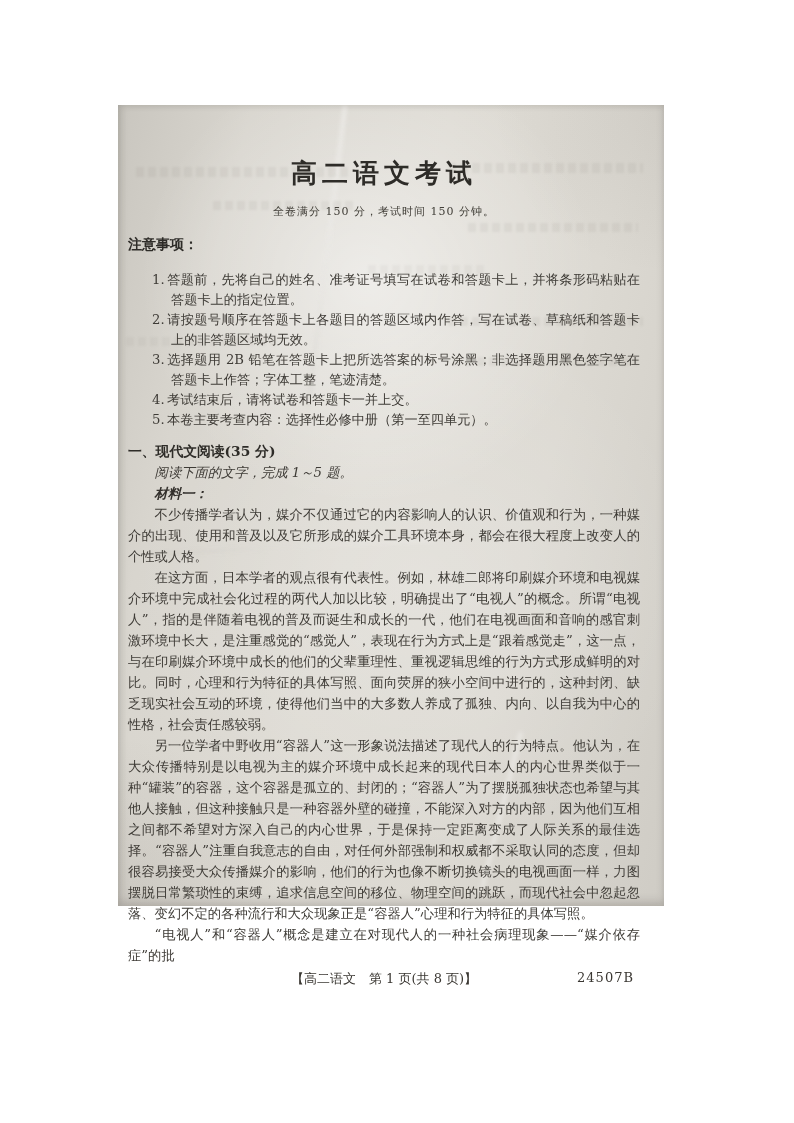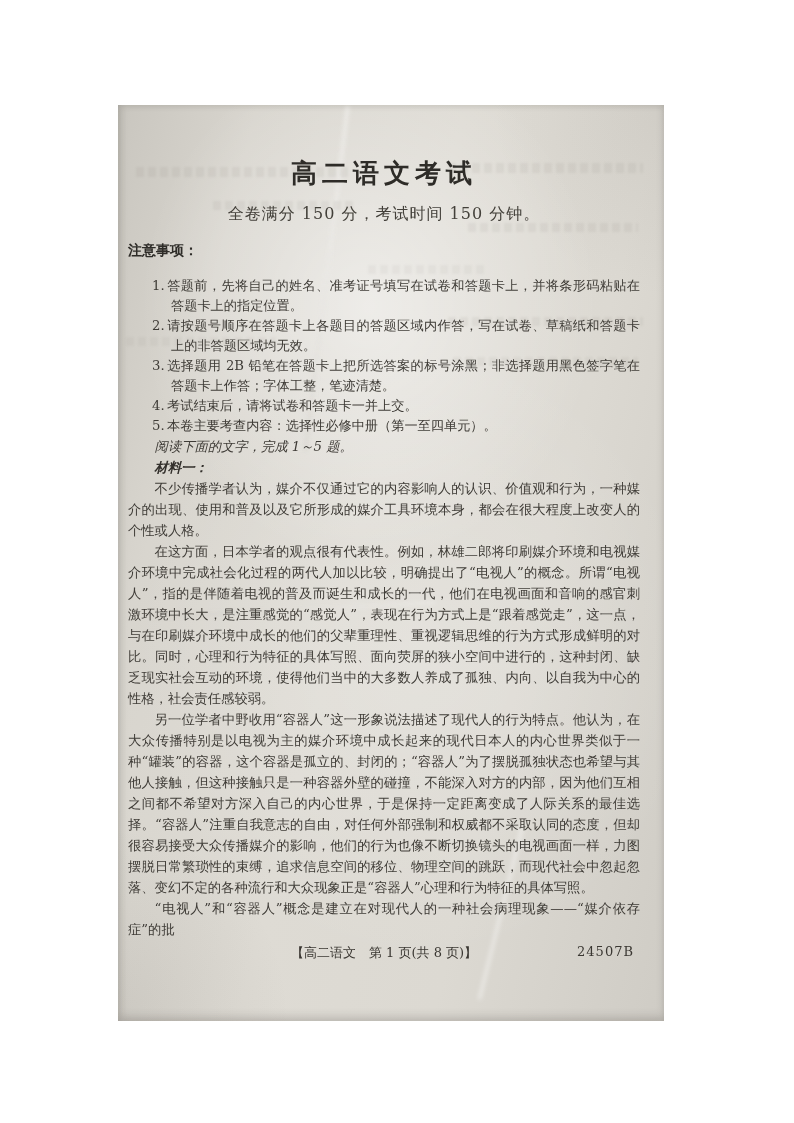--- a/index.html
+++ b/index.html
@@ -2,21 +2,21 @@
 <html><head>
 <meta charset="utf-8">
 <style>
   html,body{margin:0;padding:0;}
   body{
     width:794px;height:1123px;background:#ffffff;position:relative;overflow:hidden;
     font-family:"DejaVu Serif","Liberation Serif",serif;
   }
   
   .scan{
-    position:absolute;left:118px;top:105px;width:546px;height:916px;
+    position:absolute;left:118px;top:105px;width:546px;height:801px;
     background:
       radial-gradient(ellipse 60% 40% at 46% 22%, rgba(255,255,255,.50), rgba(255,255,255,0) 70%),
       radial-gradient(ellipse 70% 45% at 55% 60%, rgba(255,255,255,.22), rgba(255,255,255,0) 75%),
       radial-gradient(ellipse 45% 30% at 0% 100%, rgba(70,65,58,.10), rgba(70,65,58,0) 70%),
       radial-gradient(ellipse 45% 30% at 100% 0%, rgba(70,65,58,.08), rgba(70,65,58,0) 70%),
       linear-gradient(104deg,#c9c6bf 0%,#d8d5ce 18%,#dedbd4 45%,#dcd9d2 70%,#cfccc5 100%);
     box-shadow:inset 0 -5px 8px rgba(40,38,34,.14), inset 4px 0 7px rgba(40,38,34,.07),
                inset 0 3px 5px rgba(40,38,34,.05);
     color:#3e3b36;
   }
@@ -40,21 +40,21 @@
   .bleed-5{left:250px;top:160px;width:120px;height:9px;opacity:.4;}
   .bleed-6{left:330px;top:212px;width:195px;height:9px;}
   .bleed-7{left:8px;top:232px;width:150px;height:9px;opacity:.4;}
   .bleed-8{left:335px;top:252px;width:185px;height:9px;opacity:.45;}
 
   .content{position:relative;padding:0 24px 0 10px;}
   .title{
     margin:0;padding-top:51px;text-align:center;
     font-size:26px;font-weight:bold;letter-spacing:5px;color:#2e2c28;
   }
-  .subtitle{margin:13px 0 0 0;text-align:center;font-size:16px;letter-spacing:1px;color:#43403a;}
+  .subtitle{margin:13px 0 0 0;text-align:center;font-size:11px;letter-spacing:1px;color:#43403a;}
   .notice-head{margin:17px 0 16px 0;font-size:14px;font-weight:bold;color:#2e2c28;}
   .notices{margin:4px 0 0 24px;font-size:13.2px;line-height:20px;}
   .notice{padding-left:19px;text-indent:-19px;text-align:justify;}
   .notice .num{display:inline-block;width:15px;text-indent:0;}
   .sec-head{margin:10px 0 0 0;font-size:13.8px;font-weight:bold;color:#2e2c28;line-height:22px;}
   .subsec-head{margin:0;font-size:13.6px;font-weight:bold;color:#2e2c28;line-height:22px;}
   .body-line{margin:0;font-size:13.3px;line-height:21px;}
   .indent{text-indent:2em;font-style:italic;}
   .material{font-weight:bold;color:#33302c;}
   .para{margin:0;font-size:13.3px;line-height:21px;text-indent:2em;text-align:justify;color:#3e3b36;}
@@ -83,20 +83,21 @@
 
     <p class="notice-head">注意事项：</p>
     <div class="notices">
       <div class="notice"><span class="num">1.</span><span>答题前，先将自己的姓名、准考证号填写在试卷和答题卡上，并将条形码粘贴在答题卡上的指定位置。</span></div>
       <div class="notice"><span class="num">2.</span><span>请按题号顺序在答题卡上各题目的答题区域内作答，写在试卷、草稿纸和答题卡上的非答题区域均无效。</span></div>
       <div class="notice"><span class="num">3.</span><span>选择题用 2B 铅笔在答题卡上把所选答案的标号涂黑；非选择题用黑色签字笔在答题卡上作答；字体工整，笔迹清楚。</span></div>
       <div class="notice"><span class="num">4.</span><span>考试结束后，请将试卷和答题卡一并上交。</span></div>
       <div class="notice"><span class="num">5.</span><span>本卷主要考查内容：选择性必修中册（第一至四单元）。</span></div>
     </div>
 
+    <p class="sec-head">一、现代文阅读(35 分)</p>
     <p class="body-line indent">阅读下面的文字，完成 1～5 题。</p>
     <p class="body-line indent material">材料一：</p>
 
     <p class="para">不少传播学者认为，媒介不仅通过它的内容影响人的认识、价值观和行为，一种媒介的出现、使用和普及以及它所形成的媒介工具环境本身，都会在很大程度上改变人的个性或人格。</p>
     <p class="para">在这方面，日本学者的观点很有代表性。例如，林雄二郎将印刷媒介环境和电视媒介环境中完成社会化过程的两代人加以比较，明确提出了“电视人”的概念。所谓“电视人”，指的是伴随着电视的普及而诞生和成长的一代，他们在电视画面和音响的感官刺激环境中长大，是注重感觉的“感觉人”，表现在行为方式上是“跟着感觉走”，这一点，与在印刷媒介环境中成长的他们的父辈重理性、重视逻辑思维的行为方式形成鲜明的对比。同时，心理和行为特征的具体写照、面向荧屏的狭小空间中进行的，这种封闭、缺乏现实社会互动的环境，使得他们当中的大多数人养成了孤独、内向、以自我为中心的性格，社会责任感较弱。</p>
     <p class="para">另一位学者中野收用“容器人”这一形象说法描述了现代人的行为特点。他认为，在大众传播特别是以电视为主的媒介环境中成长起来的现代日本人的内心世界类似于一种“罐装”的容器，这个容器是孤立的、封闭的；“容器人”为了摆脱孤独状态也希望与其他人接触，但这种接触只是一种容器外壁的碰撞，不能深入对方的内部，因为他们互相之间都不希望对方深入自己的内心世界，于是保持一定距离变成了人际关系的最佳选择。“容器人”注重自我意志的自由，对任何外部强制和权威都不采取认同的态度，但却很容易接受大众传播媒介的影响，他们的行为也像不断切换镜头的电视画面一样，力图摆脱日常繁琐性的束缚，追求信息空间的移位、物理空间的跳跃，而现代社会中忽起忽落、变幻不定的各种流行和大众现象正是“容器人”心理和行为特征的具体写照。</p>
     <p class="para">“电视人”和“容器人”概念是建立在对现代人的一种社会病理现象——“媒介依存症”的批</p>
 
     <div class="footer">
       <span>【高二语文　第 1 页(共 8 页)】</span>

